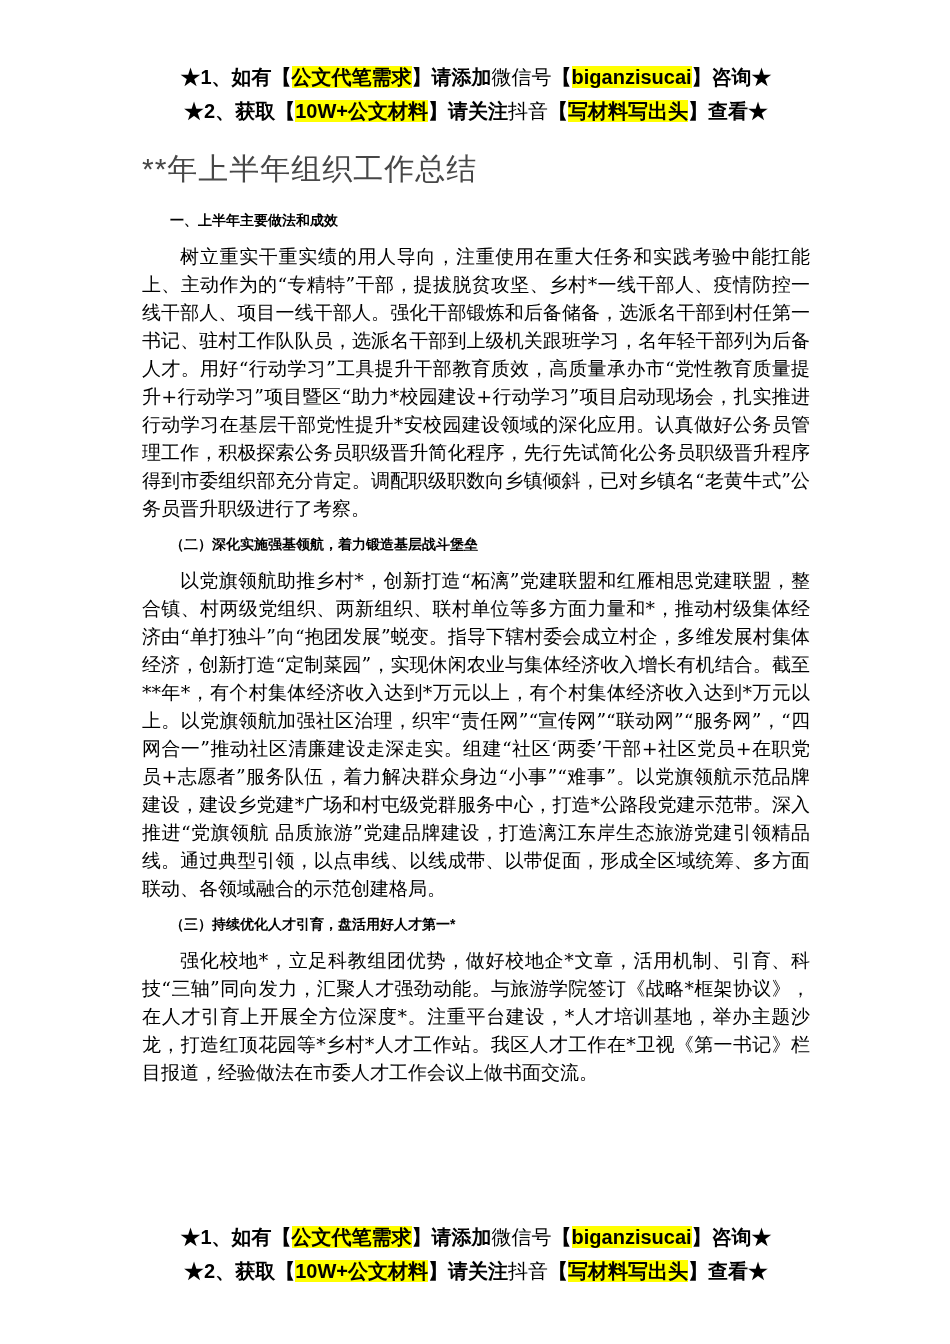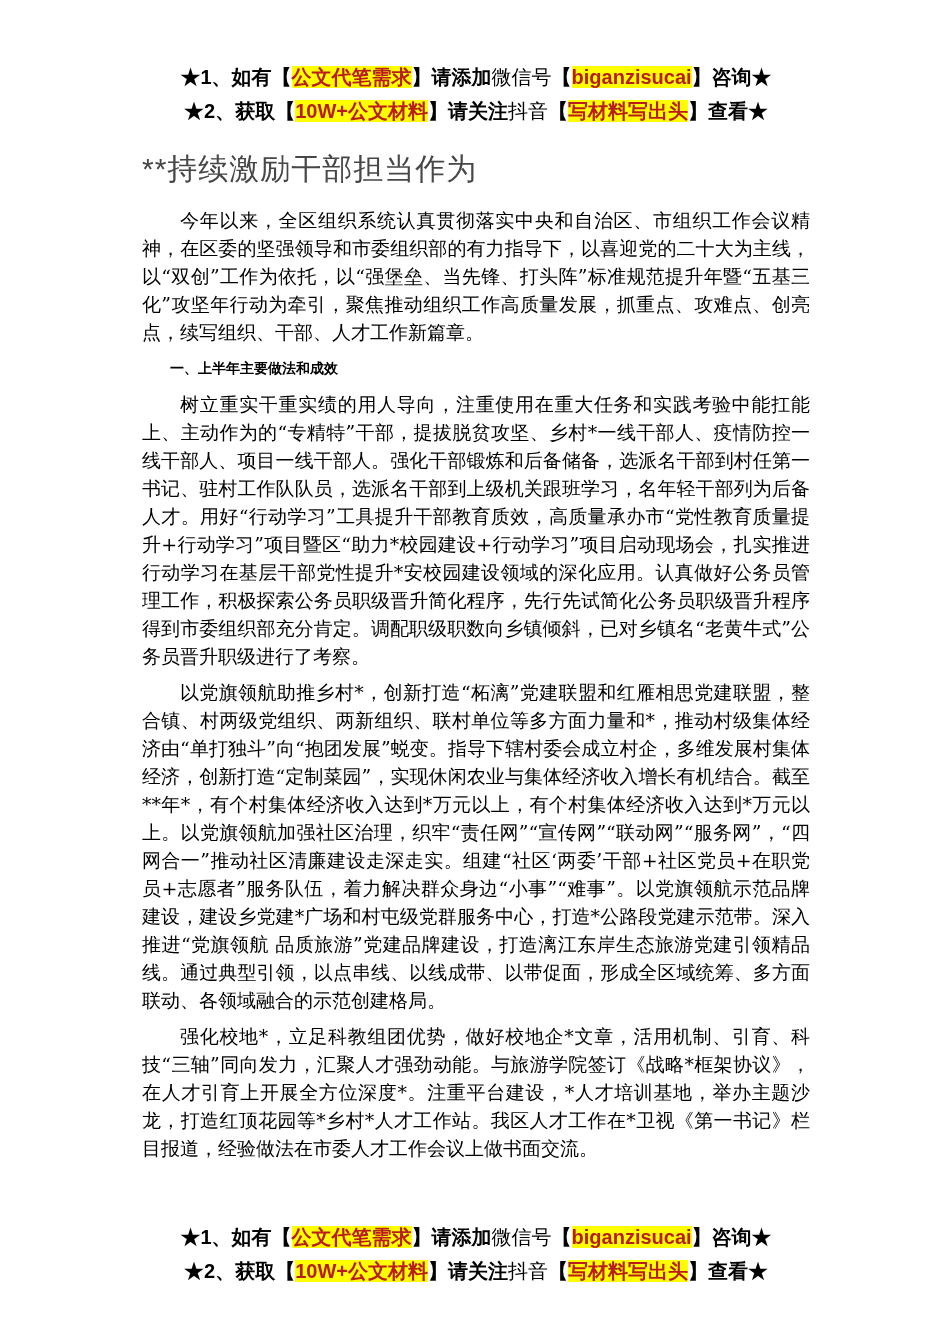--- a/index.html
+++ b/index.html
@@ -16,21 +16,21 @@
   }
   .promo {
     text-align:center;
     font-family:"Liberation Sans", sans-serif;
     font-weight:700;
     font-size:20px;
     line-height:34px;
     color:#000;
     white-space:nowrap;
   }
-  .promo .hl { background:#ffff00; color:#b91c1c;text-align:center; }
+  .promo .hl { background:#ffff00; color:#000000;text-align:center; }
   .promo .u  { }
   .promo .thin { font-weight:400;margin-top:33px; }
   .promo-bottom {
     position:absolute;
     left:142px; right:140px; bottom:56px;
   }
   .doc-title {
     font-family:"Liberation Sans", sans-serif;
     font-weight:400;
     color:#474747;
@@ -58,30 +58,31 @@
 </head>
 <body>
 
 <div class="page">
 
   <div class="promo promo-top">
     <div class="promo-line"><span>★1、如有【</span><span class="hl">公文代笔需求</span><span>】请</span><span class="u">添加</span><span class="thin">微信号</span><span>【</span><span class="hl u">biganzisucai</span><span>】咨询★</span></div>
     <div class="promo-line"><span>★2、获取【</span><span class="hl">10W+公文材料</span><span>】请</span><span class="u">关注</span><span class="thin">抖音</span><span>【</span><span class="hl u">写材料写出头</span><span>】查看★</span></div>
   </div>
 
-  <h1 class="doc-title">**持续激励干部担当作为</h1>
+  <h1 class="doc-title">**年上半年组织工作总结</h1>
 
-  <p class="para">今年以来，全区组织系统认真贯彻落实中央和自治区、市组织工作会议精神，在区委的坚强领导和市委组织部的有力指导下，以喜迎党的二十大为主线，以“双创”工作为依托，以“强堡垒、当先锋、打头阵”标准规范提升年暨“五基三化”攻坚年行动为牵引，聚焦推动组织工作高质量发展，抓重点、攻难点、创亮点，续写组织、干部、人才工作新篇章。</p>
 
   <h2 class="sec-h1">一、上半年主要做法和成效</h2>
 
   <p class="para">树立重实干重实绩的用人导向，注重使用在重大任务和实践考验中能扛能上、主动作为的“专精特”干部，提拔脱贫攻坚、乡村*一线干部人、疫情防控一线干部人、项目一线干部人。强化干部锻炼和后备储备，选派名干部到村任第一书记、驻村工作队队员，选派名干部到上级机关跟班学习，名年轻干部列为后备人才。用好“行动学习”工具提升干部教育质效，高质量承办市“党性教育质量提升+行动学习”项目暨区“助力*校园建设+行动学习”项目启动现场会，扎实推进行动学习在基层干部党性提升*安校园建设领域的深化应用。认真做好公务员管理工作，积极探索公务员职级晋升简化程序，先行先试简化公务员职级晋升程序得到市委组织部充分肯定。调配职级职数向乡镇倾斜，已对乡镇名“老黄牛式”公务员晋升职级进行了考察。</p>
 
+  <h3 class="sec-h2">（二）深化实施强基领航，着力锻造基层战斗堡垒</h3>
   <p class="para">以党旗领航助推乡村*，创新打造“柘漓”党建联盟和红雁相思党建联盟，整合镇、村两级党组织、两新组织、联村单位等多方面力量和*，推动村级集体经济由“单打独斗”向“抱团发展”蜕变。指导下辖村委会成立村企，多维发展村集体经济，创新打造“定制菜园”，实现休闲农业与集体经济收入增长有机结合。截至**年*，有个村集体经济收入达到*万元以上，有个村集体经济收入达到*万元以上。以党旗领航加强社区治理，织牢“责任网”“宣传网”“联动网”“服务网”，“四网合一”推动社区清廉建设走深走实。组建“社区‘两委’干部+社区党员+在职党员+志愿者”服务队伍，着力解决群众身边“小事”“难事”。以党旗领航示范品牌建设，建设乡党建*广场和村屯级党群服务中心，打造*公路段党建示范带。深入推进“党旗领航 品质旅游”党建品牌建设，打造漓江东岸生态旅游党建引领精品线。通过典型引领，以点串线、以线成带、以带促面，形成全区域统筹、多方面联动、各领域融合的示范创建格局。</p>
 
+  <h3 class="sec-h2">（三）持续优化人才引育，盘活用好人才第一*</h3>
   <p class="para">强化校地*，立足科教组团优势，做好校地企*文章，活用机制、引育、科技“三轴”同向发力，汇聚人才强劲动能。与旅游学院签订《战略*框架协议》，在人才引育上开展全方位深度*。注重平台建设，*人才培训基地，举办主题沙龙，打造红顶花园等*乡村*人才工作站。我区人才工作在*卫视《第一书记》栏目报道，经验做法在市委人才工作会议上做书面交流。</p>
 
   <div class="promo promo-bottom">
     <div class="promo-line"><span>★1、如有【</span><span class="hl">公文代笔需求</span><span>】请</span><span class="u">添加</span><span class="thin">微信号</span><span>【</span><span class="hl u">biganzisucai</span><span>】咨询★</span></div>
     <div class="promo-line"><span>★2、获取【</span><span class="hl">10W+公文材料</span><span>】请</span><span class="u">关注</span><span class="thin">抖音</span><span>【</span><span class="hl u">写材料写出头</span><span>】查看★</span></div>
   </div>
 
 </div>
 
 </body></html>

